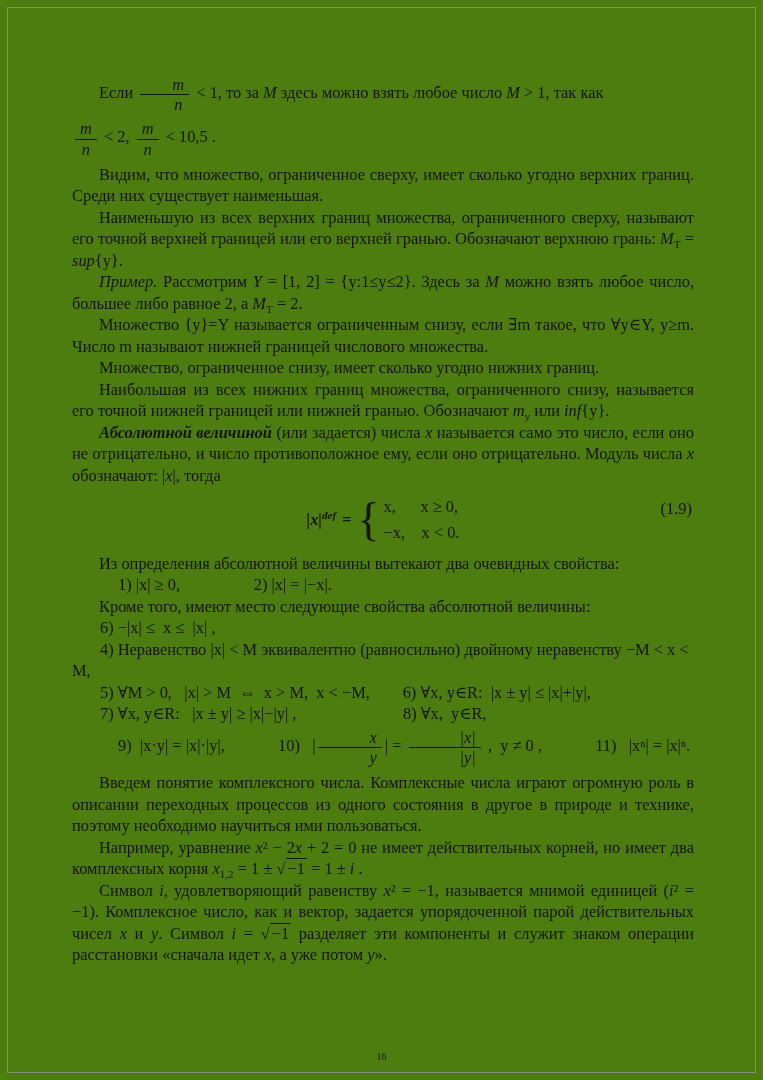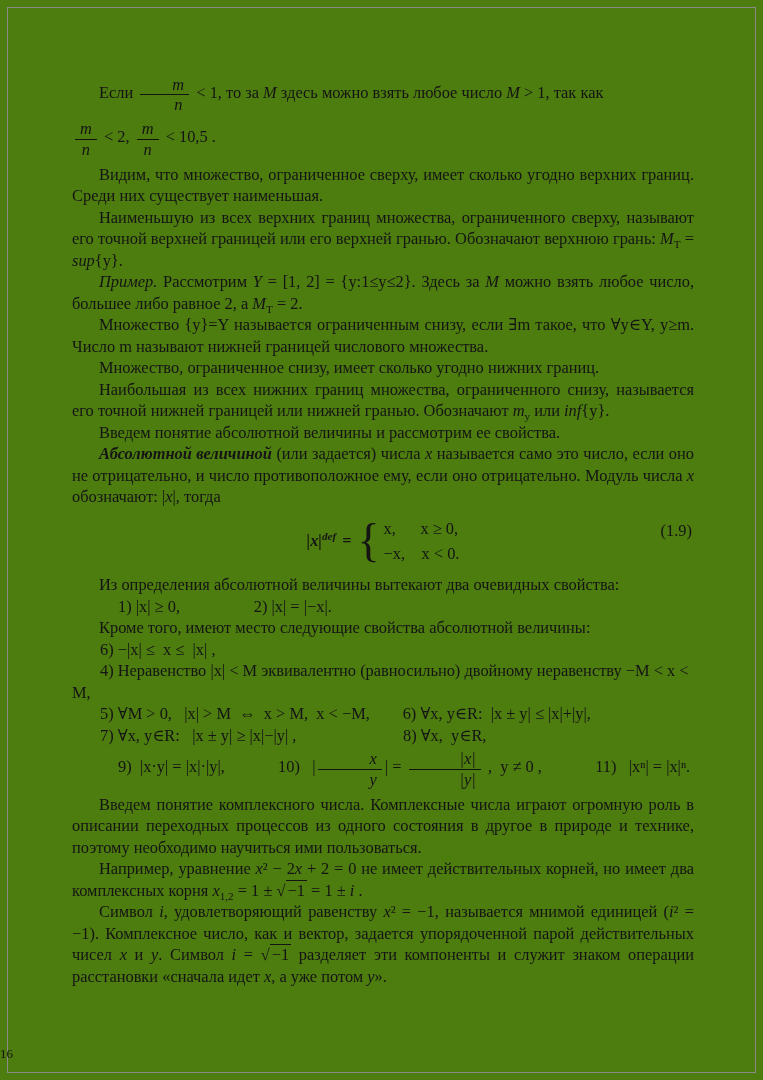--- a/index.html
+++ b/index.html
@@ -22,38 +22,37 @@
   sub,sup{font-size:0.68em;line-height:0;}
   .sqrt{white-space:nowrap;}
   .sqrt .body{border-top:1px solid #141414;padding:0 2px;}
   .formula-row{position:relative;text-align:center;text-indent:0;margin:8px 0 8px;}
   .f-lhs,.f-eq{vertical-align:middle;display:inline-block;font-weight:bold;}
   .f-eq{margin:0 6px;}
   .brace{font-size:46px;font-weight:400;vertical-align:middle;display:inline-block;line-height:0.9;margin-right:4px;}
   .cases{display:inline-block;text-align:left;vertical-align:middle;white-space:pre;}
   .case-line{display:block;line-height:1.55;}
   .eqnum{position:absolute;right:2px;top:4px;font-style:normal;}
-  .pagenum{position:absolute;bottom:18px;left:0;width:100%;font-size:13px;color:#141414;}
+  .pagenum{position:absolute;bottom:18px;left:0;width:100%;text-align:center;font-size:10px;color:#141414;}
 </style>
 </head>
 <body>
 
 <div class="page">
   <div class="scan-frame"></div>
 
   <div class="content">
     <p class="para fracline"><span>Если  </span><span class="frac"><span class="num">m</span><span class="den">n</span></span><span> &lt; 1,  то за </span><span class="it">M</span><span> здесь можно взять любое число </span><span class="it">M</span><span> &gt; 1,  так как</span></p>
     <p class="noindent fracline"><span class="frac"><span class="num">m</span><span class="den">n</span></span><span> &lt; 2,    </span><span class="frac"><span class="num">m</span><span class="den">n</span></span><span> &lt; 10,5 .</span></p>
     <p class="para">Видим, что множество, ограниченное сверху, имеет сколько угодно верхних границ. Среди них существует наименьшая.</p>
     <p class="para"><span>Наименьшую из всех верхних границ множества, ограниченного сверху, называют его точной верхней границей или его верхней гранью. Обозначают верхнюю грань: </span><span class="it">M</span><sub>T</sub><span> = </span><span class="it">sup</span><span>{y}.</span></p>
     <p class="para"><span class="it">Пример.</span><span> Рассмотрим </span><span class="it">Y</span><span> = [1, 2] = {y:1≤y≤2}. Здесь за </span><span class="it">M</span><span> можно взять любое число, большее либо равное 2, а  </span><span class="it">M</span><sub>T</sub><span> = 2.</span></p>
     <p class="para">Множество {y}=Y называется ограниченным снизу, если ∃m такое, что ∀y∈Y, y≥m. Число m называют нижней границей числового множества.</p>
     <p class="para">Множество, ограниченное снизу, имеет сколько угодно нижних границ.</p>
     <p class="para"><span>Наибольшая из всех нижних границ множества, ограниченного снизу, называется его точной нижней границей или  нижней гранью.  Обозначают  </span><span class="it">m</span><sub>y</sub><span> или </span><span class="it">inf</span><span>{y}.</span></p>
-    <p class="para">Введем понятие абсолютной величины и рассмотрим ее свойства.</p>
     <p class="para"><span class="bi">Абсолютной величиной</span><span> (или задается) числа </span><span class="it">x</span><span> называется само это число, если оно не отрицательно, и число противоположное ему, если оно отрицательно.  Модуль числа </span><span class="it">x</span><span> обозначают: |</span><span class="it">x</span><span>|, тогда</span></p>
 
     <div class="formula-row">
       <span class="f-lhs"><span class="it">|x|</span><sup class="it">def</sup></span><span class="f-eq">=</span><span class="brace">{</span><span class="cases"><span class="case-line">x,      x ≥ 0,</span><span class="case-line">−x,    x &lt; 0.</span></span>
       <span class="eqnum">(1.9)</span>
     </div>
 
     <p class="para">Из определения абсолютной величины вытекают два очевидных свойства:</p>
     <p class="prop ind46">1) |x| ≥ 0,                  2) |x| = |−x|.</p>
     <p class="para">Кроме того, имеют место следующие свойства абсолютной величины:</p>

